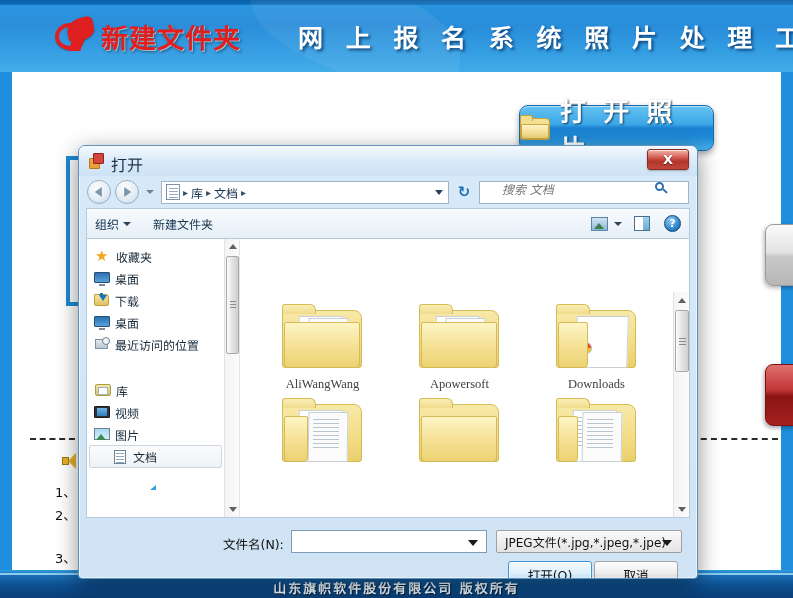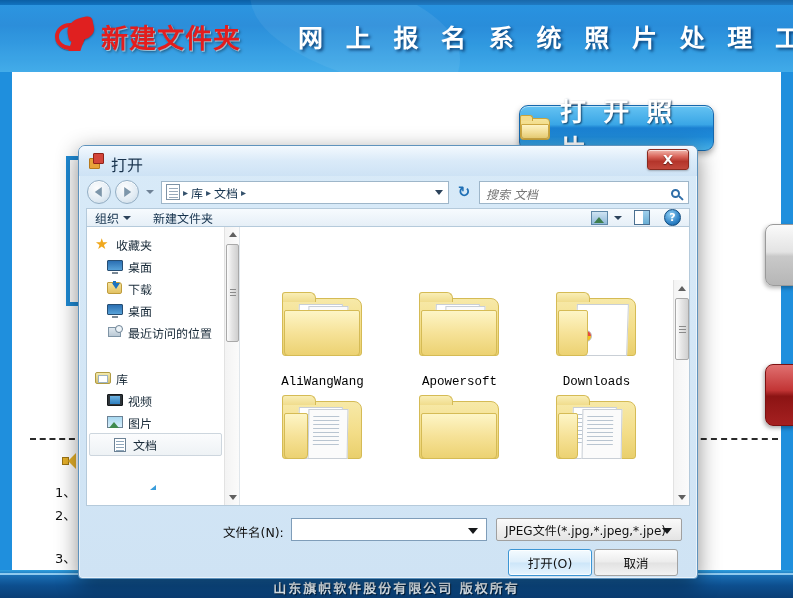--- a/index.html
+++ b/index.html
@@ -254,32 +254,32 @@
   .addr-drop {
     position:absolute; right:5px; top:8px; width:0;height:0;
     border-left:4px solid transparent; border-right:4px solid transparent; border-top:5px solid #2b425a;
   }
   .refresh-btn {
     width:22px; height:23px; display:flex; align-items:center; justify-content:center;
     cursor:pointer; flex:0 0 auto; color:#1f6fb5; font-size:15px; font-weight:bold;
   }
   .searchbox {
     width:210px; height:23px; background:#fff; border:1px solid #9eb6c9;
-    display:flex; align-items:flex-end; padding:0 4px; flex:0 0 auto;
+    display:flex; align-items:flex-start; padding:0 20px; flex:0 0 auto;
   }
   .searchbox input {
     border:none; outline:none; flex:1 1 auto; font-size:12px; color:#888;
     font-family:"DejaVu Sans","Liberation Sans",sans-serif; font-style:italic; min-width:0; background:transparent;
   }
   .search-ico { width:14px; height:14px; position:relative; flex:0 0 auto; }
   .search-ico .ring { position:absolute; left:1px; top:0; width:9px;height:9px;border:2px solid #2f6ea8;border-radius:50%;}
   .search-ico .stk { position:absolute; left:8px; top:8px; width:6px;height:2px;background:#2f6ea8; transform:rotate(45deg); border-radius:1px;}
 
   .dlg-toolbar {
-    position:relative; margin:0 7px; height:18px;
+    position:relative; margin:0 7px; height:30px;
     background: linear-gradient(180deg,#f7fbfe,#e6eff7);
     border:1px solid #b5cadb; border-bottom:none;
     display:flex; align-items:center; padding:0 8px;
   }
   .tb-item { font-size:12px; color:#14324d; cursor:pointer; display:flex; align-items:center; gap:4px; }
   .tb-caret { width:0;height:0;border-left:4px solid transparent;border-right:4px solid transparent;border-top:4px solid #2b425a;}
   .tb-spacer { flex:1 1 auto; }
   .tb-ico-img {
     width:17px;height:14px;background:linear-gradient(180deg,#cfe3f2,#8fb9d8); border:1px solid #5d86a6;
     position:relative; cursor:pointer;
@@ -320,21 +320,21 @@
   }
   .sb-thumb::after{
     content:""; position:absolute; left:3px; top:44px; width:6px; height:1px;
     background:#8a8a8a; box-shadow:0 3px 0 #8a8a8a, 0 6px 0 #8a8a8a;
   }
   .nav-list { position:absolute; left:0; top:0; width:137px; padding-top:6px; }
   .nav-row {
     height:22px; display:flex; align-items:center; gap:5px; padding-left:8px; cursor:pointer; font-size:12px; color:#182a38;
     white-space:nowrap;
   }
-  .nav-row.child { padding-left:20px; }
+  .nav-row.child { padding-left:7px; }
   .nav-row.selected {
     background:linear-gradient(180deg,#fbfcfd,#eef2f5);
     border:1px solid #cdd6de; border-radius:2px; margin-left:2px; margin-right:2px;
     padding-left:22px; height:23px;
   }
   .ni { width:16px; height:14px; position:relative; flex:0 0 auto; }
   .ni-star { width:16px;height:15px; color:#f0a81e; font-size:15px; line-height:14px; }
   .ni-monitor .scr { position:absolute; left:0; top:1px; width:16px;height:11px;background:linear-gradient(180deg,#2b6fb2,#58a2d8); border:1px solid #274e73; border-radius:1px;}
   .ni-monitor .base { position:absolute; left:5px; bottom:-1px; width:6px;height:2px;background:#7d8a96;}
   .ni-dl .fold { position:absolute; left:0; top:1px; width:15px;height:12px;background:linear-gradient(180deg,#f5e29c,#e2c263); border:1px solid #bf9c3c; border-radius:1px 3px 2px 2px;}
@@ -399,22 +399,22 @@
     position:absolute; left:2px; top:18px; width:76px; height:46px;
     background:linear-gradient(180deg,#fdf5c6 0%, #f6e298 50%, #ecd272 100%);
     border:1px solid #d5bb55; border-radius:2px 2px 4px 4px;
   }
   .fb-chrome {
     position:absolute; left:24px; top:38px; width:12px; height:12px; border-radius:50%;
     background:conic-gradient(#e84b3a 0 25%, #f5c21b 0 50%, #3a8f4a 0 75%, #3b78d8 0 100%);
     border:1px solid #bbb;
   }
   .folder-label {
-    margin-top:15px; font-size:12.5px; color:#000000; white-space:nowrap;
-    font-family:Liberation Mono, monospace;
+    margin-top:5px; font-size:12.5px; color:#404040; white-space:nowrap;
+    font-family:Liberation Serif, serif;
   }
   .folder-row2 { margin-top:2px; }
 
   .grid-scroll {
     position:absolute; right:0; top:53px; bottom:0; width:16px;
     background:linear-gradient(90deg,#f4f4f4,#fbfbfb); border-left:1px solid #e2e2e2;
   }
   .gs-thumb {
     position:absolute; left:1px; top:18px; width:14px; height:62px; border-radius:2px;
     background:linear-gradient(90deg,#fdfdfd,#e6e6e6 45%,#d0d0d0 100%); border:1px solid #a9a9a9; cursor:pointer;

